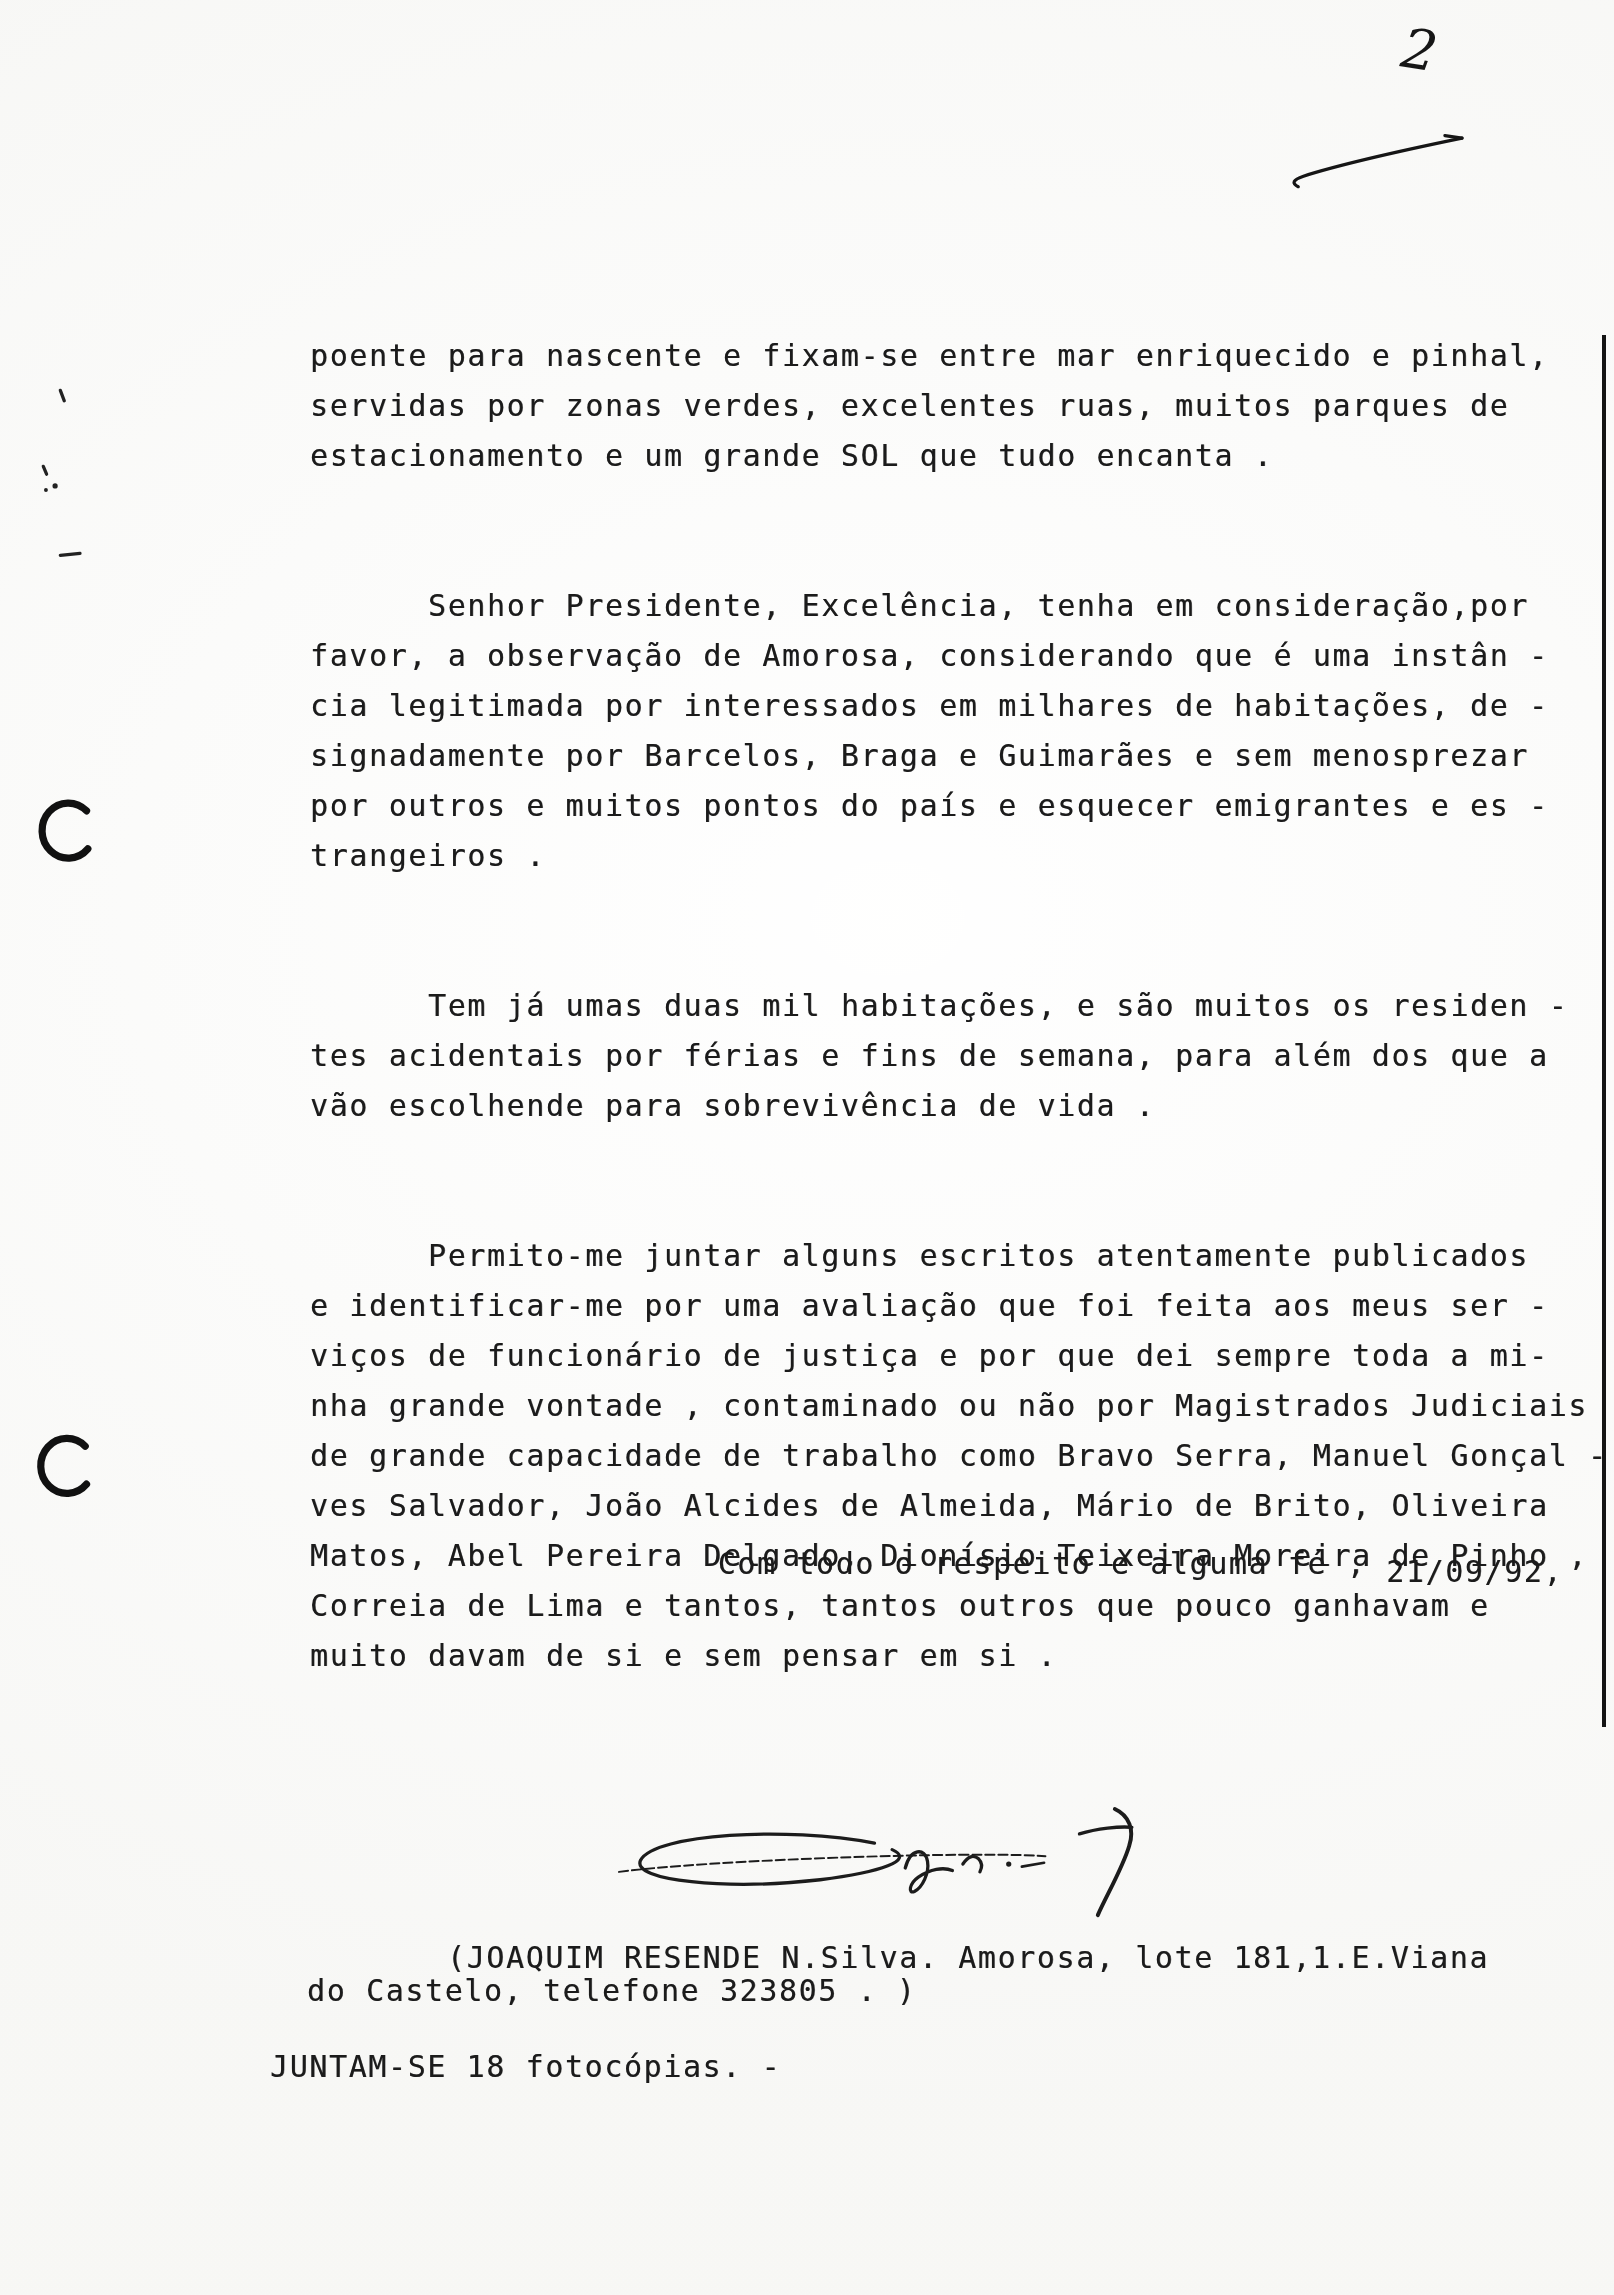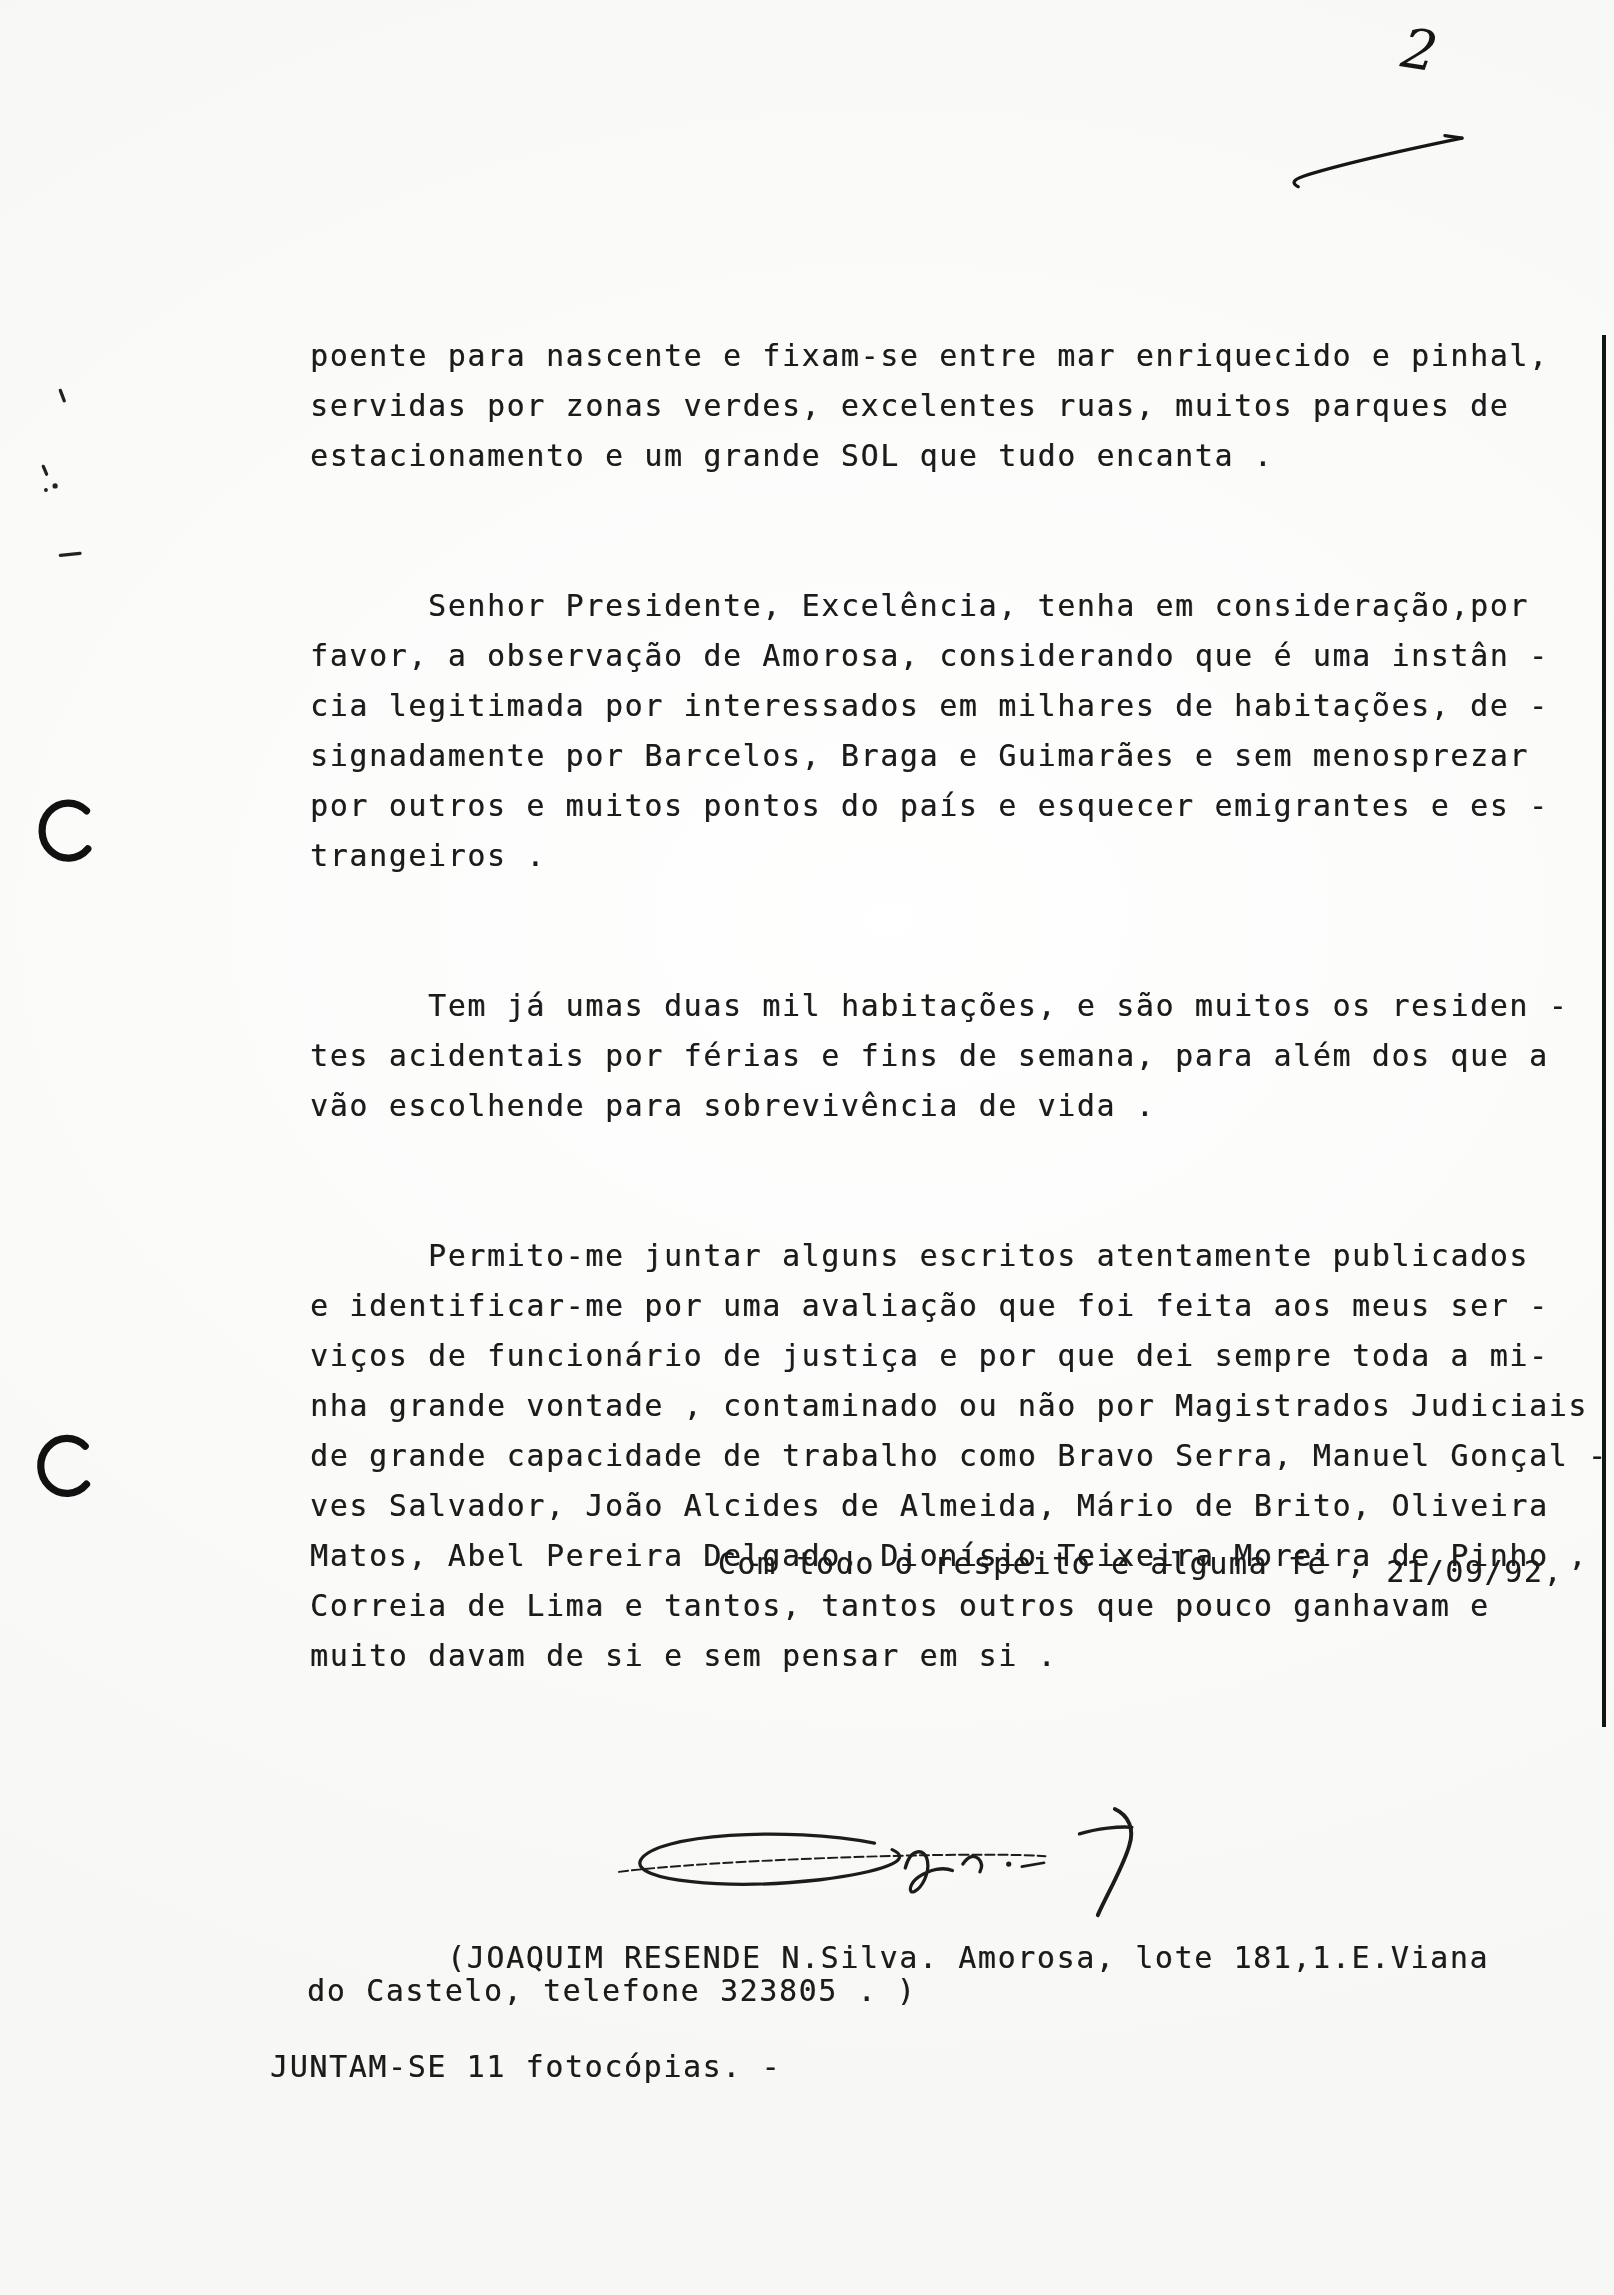--- a/index.html
+++ b/index.html
@@ -160,18 +160,18 @@
 muito davam de si e sem pensar em si .</p>
   </main>
 
   <div class="closing">
     <span>Com todo o respeito e alguma fé , </span><span class="date">21/09/92,</span>
   </div>
 
   <div class="sig-caption-1">(JOAQUIM RESENDE N.Silva. Amorosa, lote 181,1.E.Viana</div>
   <div class="sig-caption-2">do Castelo, telefone 323805 . )</div>
 
-  <div class="attachments">JUNTAM-SE 11 fotocópias. -</div>
+  <div class="attachments">JUNTAM-SE 18 fotocópias. -</div>
 
   <div class="edge-line"></div>
 
 </div>
 
 
 </body></html>

